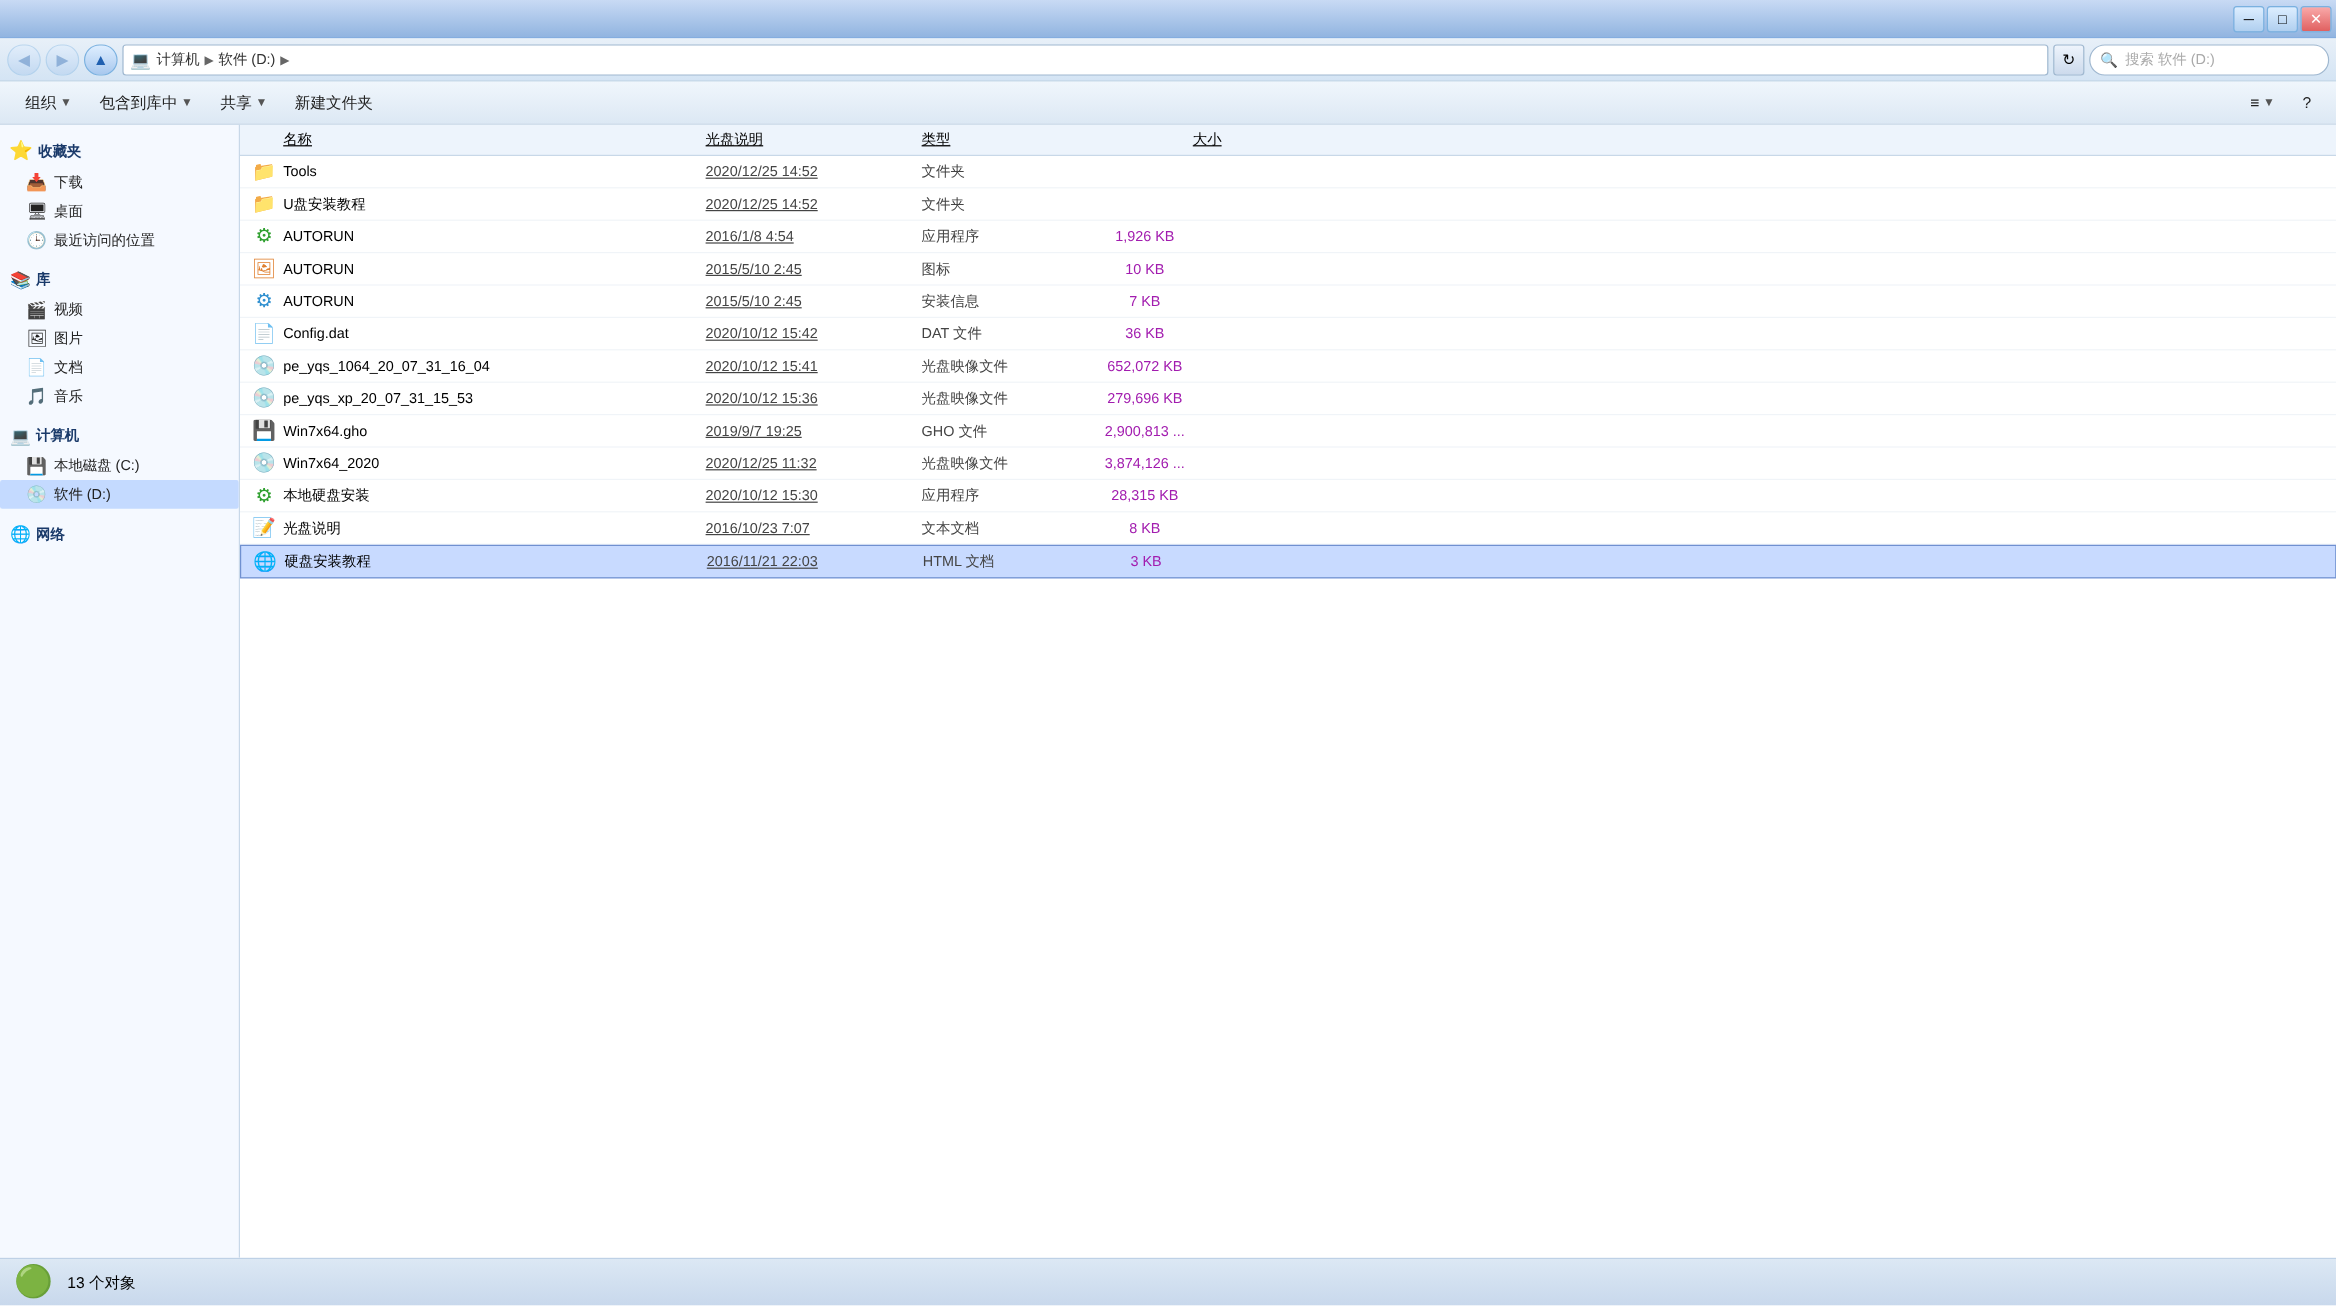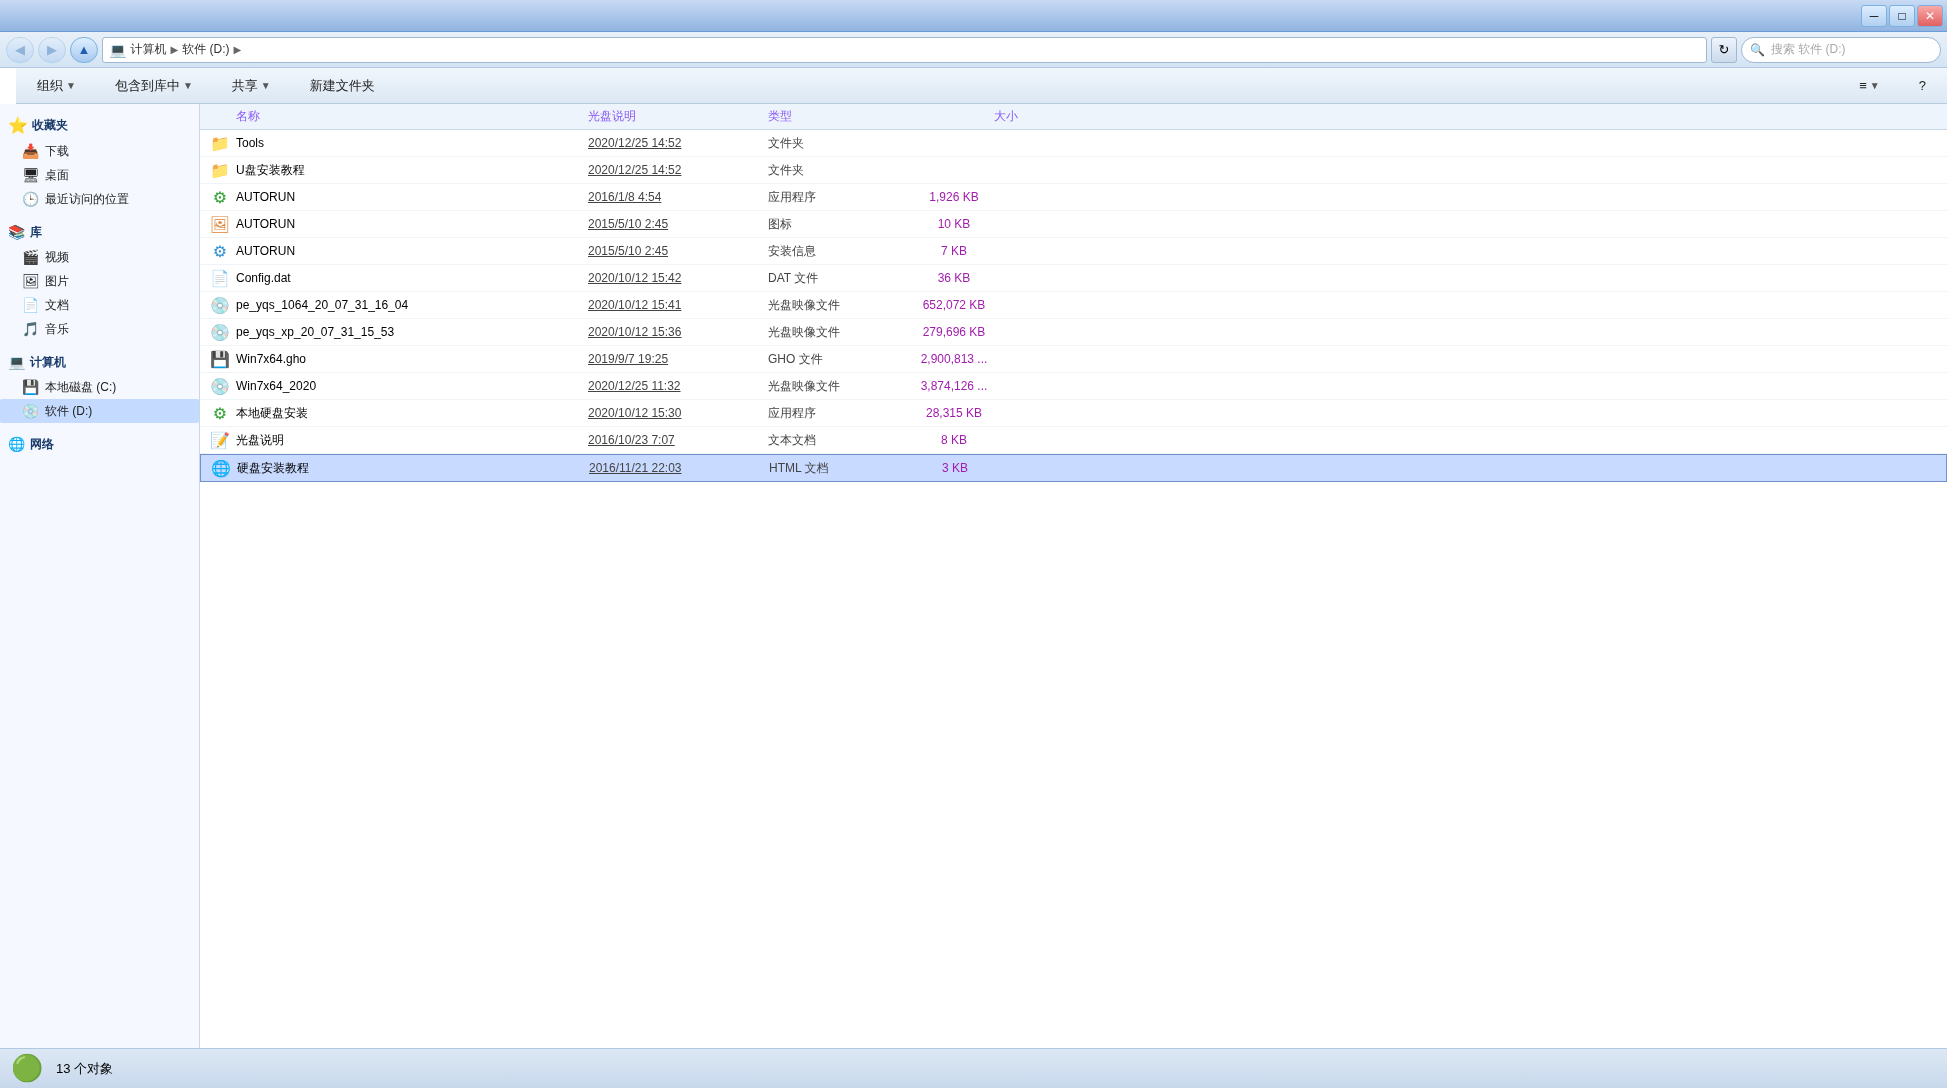--- a/index.html
+++ b/index.html
@@ -103,22 +103,21 @@
     }
 
     
     .toolbar {
       height: 36px;
       background: linear-gradient(to bottom, #f0f6fc, #dce8f4);
       display: flex;
       align-items: center;
       padding: 0 10px;
       border-bottom: 1px solid #b8cce0;
-      gap: 17px;
-      margin-left: 16px;
+      gap: 1px;
     }
     .toolbar-btn {
       height: 28px;
       padding: 0 10px;
       border: 1px solid transparent;
       background: transparent;
       border-radius: 3px;
       cursor: pointer;
       display: flex;
       align-items: center;
@@ -181,24 +180,25 @@
       overflow-y: auto;
       background: #fff;
     }
     .file-list-header {
       display: flex;
       align-items: flex-end;
       padding: 4px 0;
       border-bottom: 1px solid #c8d8e8;
       background: #edf4fc;
       font-size: 12px;
-      color: #8b5cf6;
+      color: #000000;
       position: sticky;
       top: 0;
       z-index: 1;
+      text-decoration: underline;
     }
     .col-name { width: 380px; padding-left: 36px; cursor: pointer; }
     .col-date { width: 180px; padding-left: 8px; cursor: pointer; }
     .col-type { width: 130px; padding-left: 8px; cursor: pointer; }
     .col-size { width: 140px; padding-right: 12px; text-align: right; cursor: pointer; }
 
     .file-row {
       display: flex;
       align-items: center;
       padding: 3px 0;

